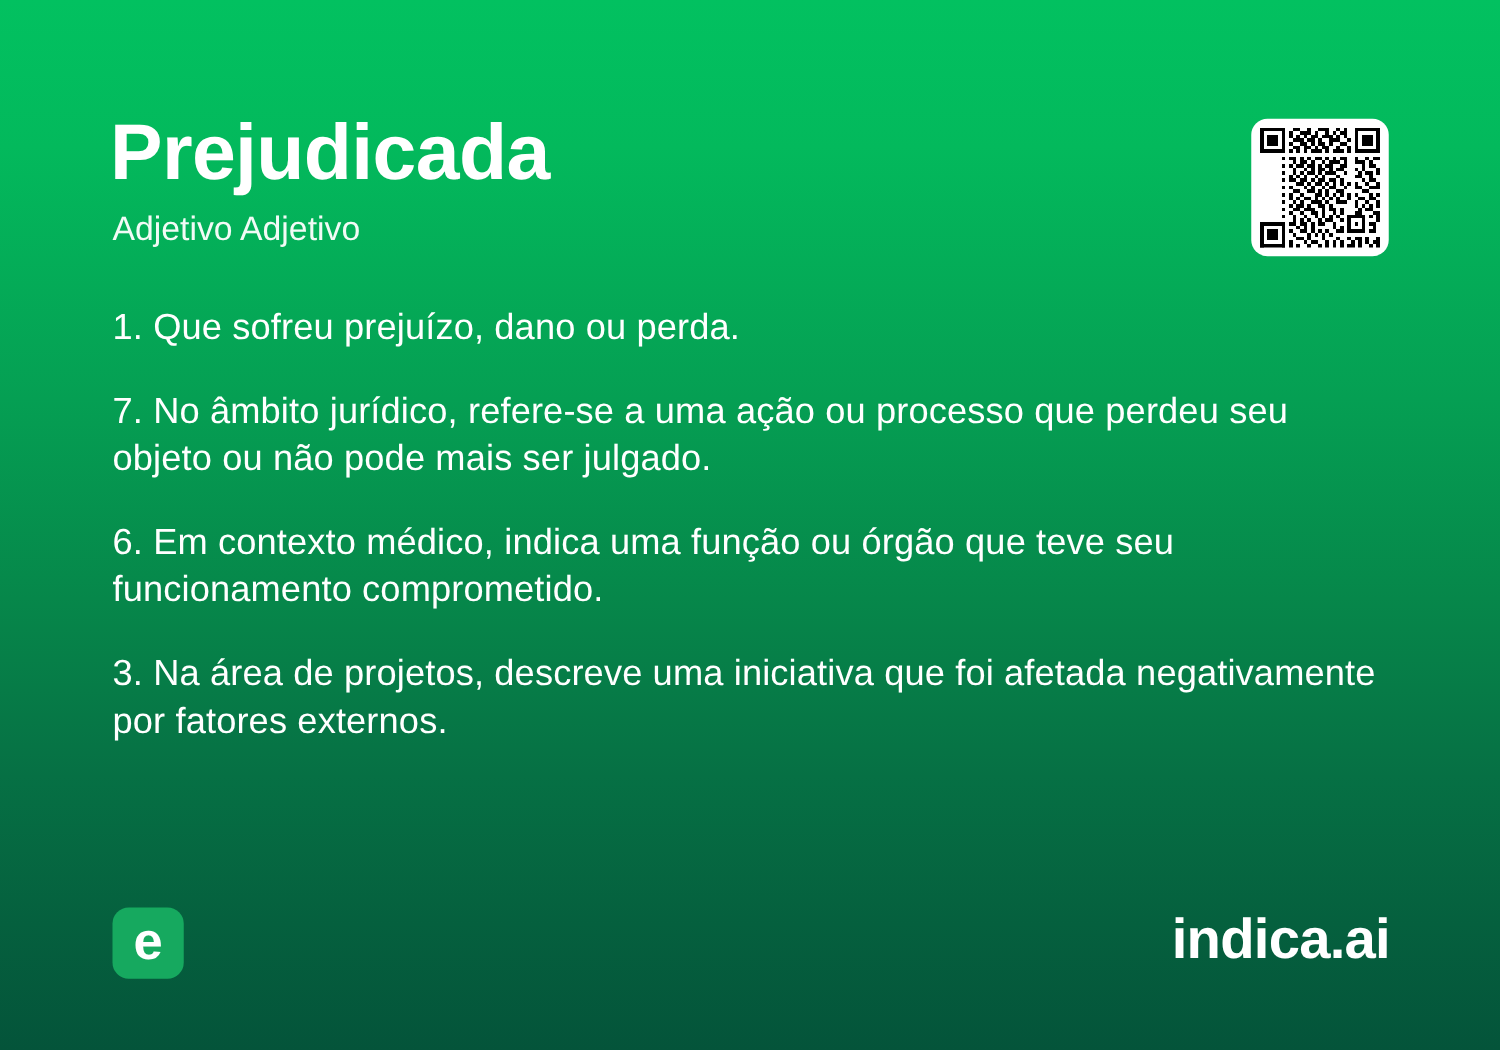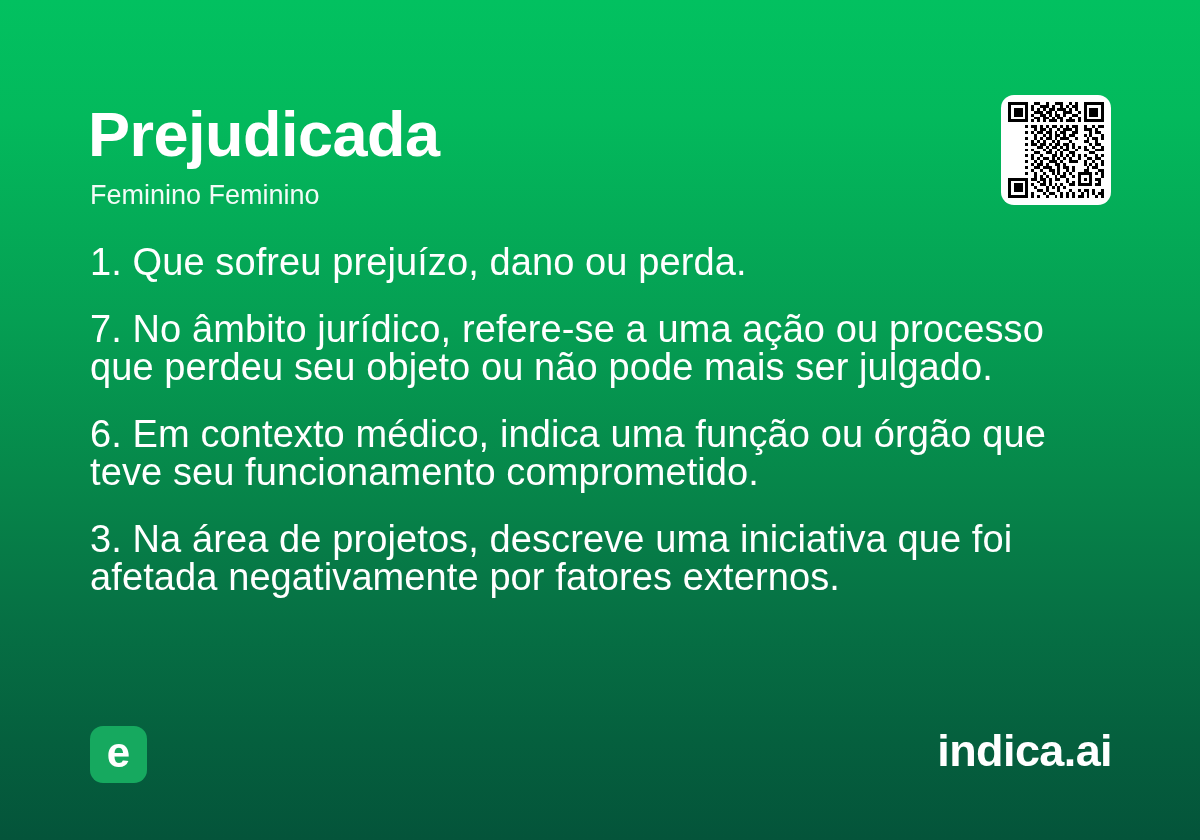--- a/index.html
+++ b/index.html
@@ -26,21 +26,21 @@
         #06874a 57%,
         #067044 74%,
         #05603e 88%,
         #04543a 100%);
     overflow: hidden;
   }
 
   
   .header {
     position: absolute;
-    top: 12px;
+    top: 0;
     left: 0;
     width: 1172px;
     height: 230px;
   }
 
   .word-title {
     position: absolute;
     left: 88px;
     top: 86px;
     margin: 0;
@@ -85,21 +85,21 @@
 
   
   .definitions {
     position: absolute;
     left: 90px;
     top: 243px;
     width: 1020px;
   }
 
   .definition {
-    font-size: 38px;
+    font-size: 29px;
     line-height: 38px;
     color: #ffffff;
     font-weight: normal;
     margin: 0 0 29px 0;
     letter-spacing: 0.1px;
   }
   .definition:last-child {
     margin-bottom: 0;
   }
 
@@ -146,21 +146,21 @@
     white-space: nowrap;
   }
 </style>
 </head>
 <body>
 
 <div class="card">
 
   <div class="header">
     <h1 class="word-title">Prejudicada</h1>
-    <p class="word-class">Feminino Feminino</p>
+    <p class="word-class">Adjetivo Adjetivo</p>
   </div>
 
   <div class="qr-panel">
     <svg viewBox="0 0 33 33">
       <rect x="0" y="0" width="33" height="33" fill="#ffffff"></rect>
       <g fill="#000000">
 
         <rect x="0" y="0" width="7" height="1"></rect>
           <rect x="0" y="6" width="7" height="1"></rect>
         <rect x="0" y="0" width="1" height="7"></rect>

